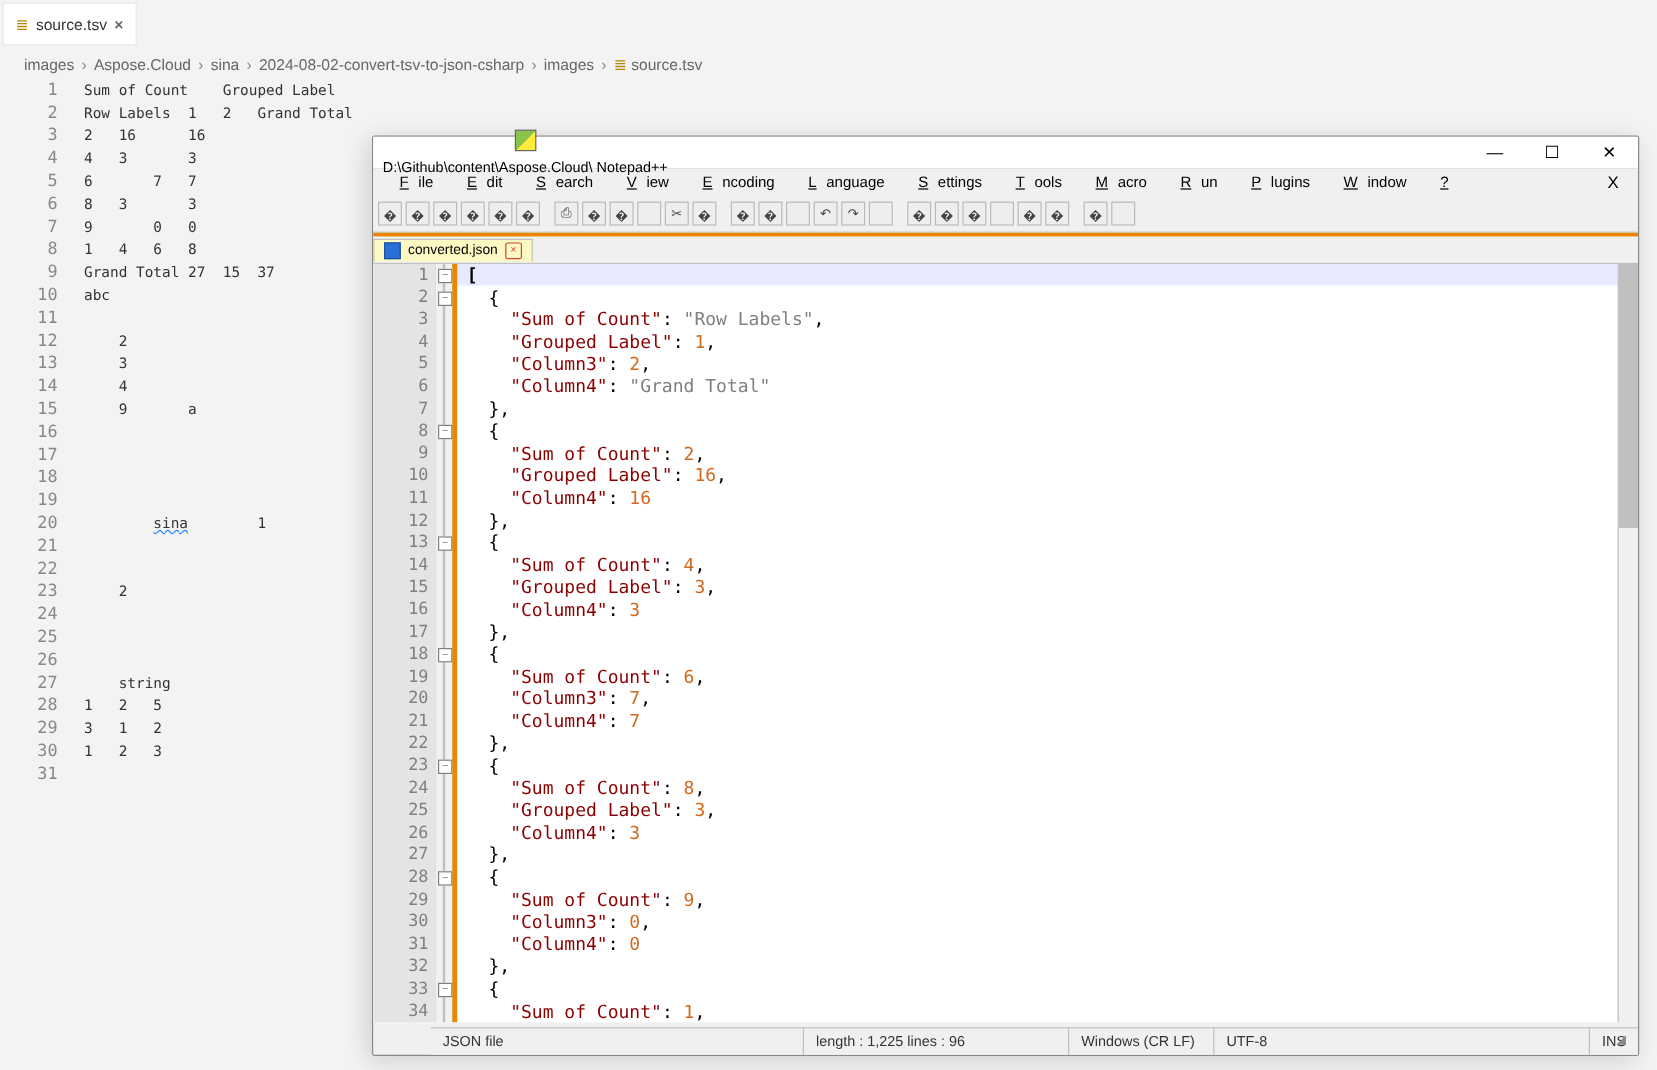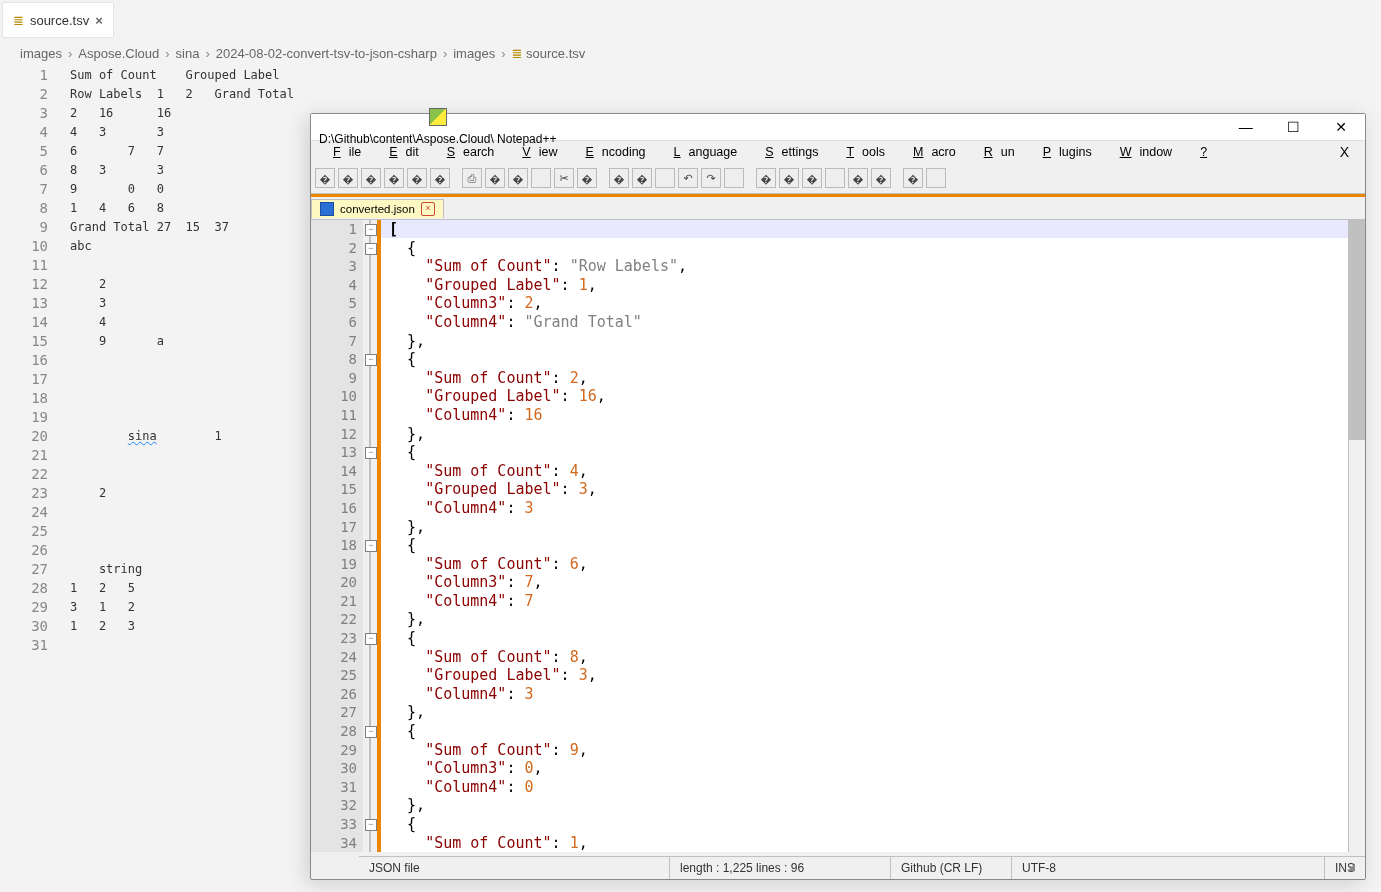--- a/index.html
+++ b/index.html
@@ -231,18 +231,18 @@
     </div>
     <div class="npp-marg"></div>
     <div class="npp-code" id="nppcode"><div><span class="jb">[</span></div><div><span class="jp">  {</span></div><div><span class="jp">    </span><span class="jk">"Sum of Count"</span><span class="jp">: </span><span class="js">"Row Labels"</span><span class="jp">,</span></div><div><span class="jp">    </span><span class="jk">"Grouped Label"</span><span class="jp">: </span><span class="jn">1</span><span class="jp">,</span></div><div><span class="jp">    </span><span class="jk">"Column3"</span><span class="jp">: </span><span class="jn">2</span><span class="jp">,</span></div><div><span class="jp">    </span><span class="jk">"Column4"</span><span class="jp">: </span><span class="js">"Grand Total"</span></div><div><span class="jp">  },</span></div><div><span class="jp">  {</span></div><div><span class="jp">    </span><span class="jk">"Sum of Count"</span><span class="jp">: </span><span class="jn">2</span><span class="jp">,</span></div><div><span class="jp">    </span><span class="jk">"Grouped Label"</span><span class="jp">: </span><span class="jn">16</span><span class="jp">,</span></div><div><span class="jp">    </span><span class="jk">"Column4"</span><span class="jp">: </span><span class="jn">16</span></div><div><span class="jp">  },</span></div><div><span class="jp">  {</span></div><div><span class="jp">    </span><span class="jk">"Sum of Count"</span><span class="jp">: </span><span class="jn">4</span><span class="jp">,</span></div><div><span class="jp">    </span><span class="jk">"Grouped Label"</span><span class="jp">: </span><span class="jn">3</span><span class="jp">,</span></div><div><span class="jp">    </span><span class="jk">"Column4"</span><span class="jp">: </span><span class="jn">3</span></div><div><span class="jp">  },</span></div><div><span class="jp">  {</span></div><div><span class="jp">    </span><span class="jk">"Sum of Count"</span><span class="jp">: </span><span class="jn">6</span><span class="jp">,</span></div><div><span class="jp">    </span><span class="jk">"Column3"</span><span class="jp">: </span><span class="jn">7</span><span class="jp">,</span></div><div><span class="jp">    </span><span class="jk">"Column4"</span><span class="jp">: </span><span class="jn">7</span></div><div><span class="jp">  },</span></div><div><span class="jp">  {</span></div><div><span class="jp">    </span><span class="jk">"Sum of Count"</span><span class="jp">: </span><span class="jn">8</span><span class="jp">,</span></div><div><span class="jp">    </span><span class="jk">"Grouped Label"</span><span class="jp">: </span><span class="jn">3</span><span class="jp">,</span></div><div><span class="jp">    </span><span class="jk">"Column4"</span><span class="jp">: </span><span class="jn">3</span></div><div><span class="jp">  },</span></div><div><span class="jp">  {</span></div><div><span class="jp">    </span><span class="jk">"Sum of Count"</span><span class="jp">: </span><span class="jn">9</span><span class="jp">,</span></div><div><span class="jp">    </span><span class="jk">"Column3"</span><span class="jp">: </span><span class="jn">0</span><span class="jp">,</span></div><div><span class="jp">    </span><span class="jk">"Column4"</span><span class="jp">: </span><span class="jn">0</span></div><div><span class="jp">  },</span></div><div><span class="jp">  {</span></div><div><span class="jp">    </span><span class="jk">"Sum of Count"</span><span class="jp">: </span><span class="jn">1</span><span class="jp">,</span></div></div>
     <div class="npp-scroll">
       <div class="npp-thumb"></div>
     </div>
   </div>
   <div class="npp-status">
     <div class="ft">JSON file</div>
     <div class="len st-sep">length : 1,225    lines : 96</div>
-    <div class="eol st-sep">Github (CR LF)</div>
+    <div class="eol st-sep">Windows (CR LF)</div>
     <div class="enc st-sep">UTF-8</div>
     <div class="ins st-sep">INS</div>
     <div class="drag">◢</div>
   </div>
 </div>
 
 </body></html>

